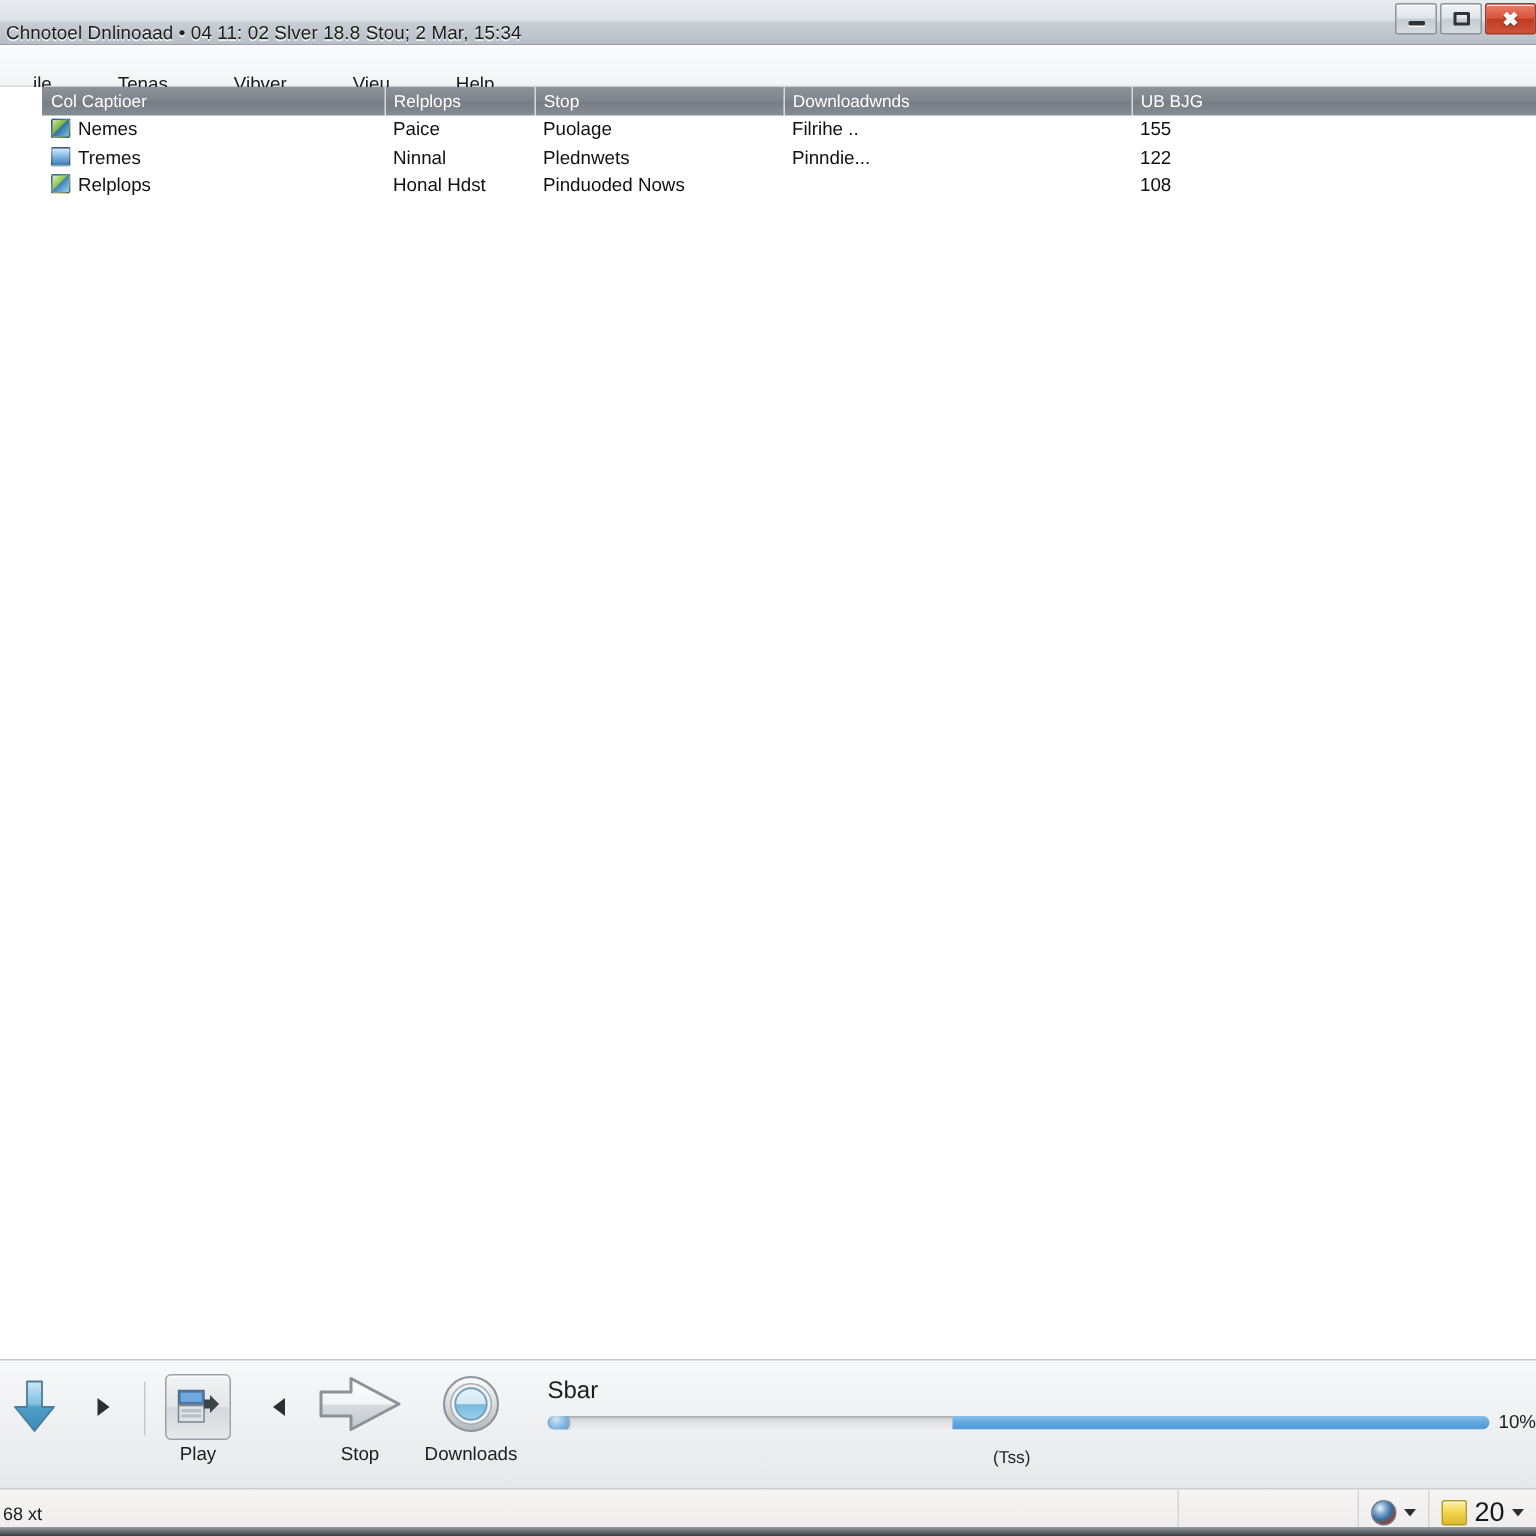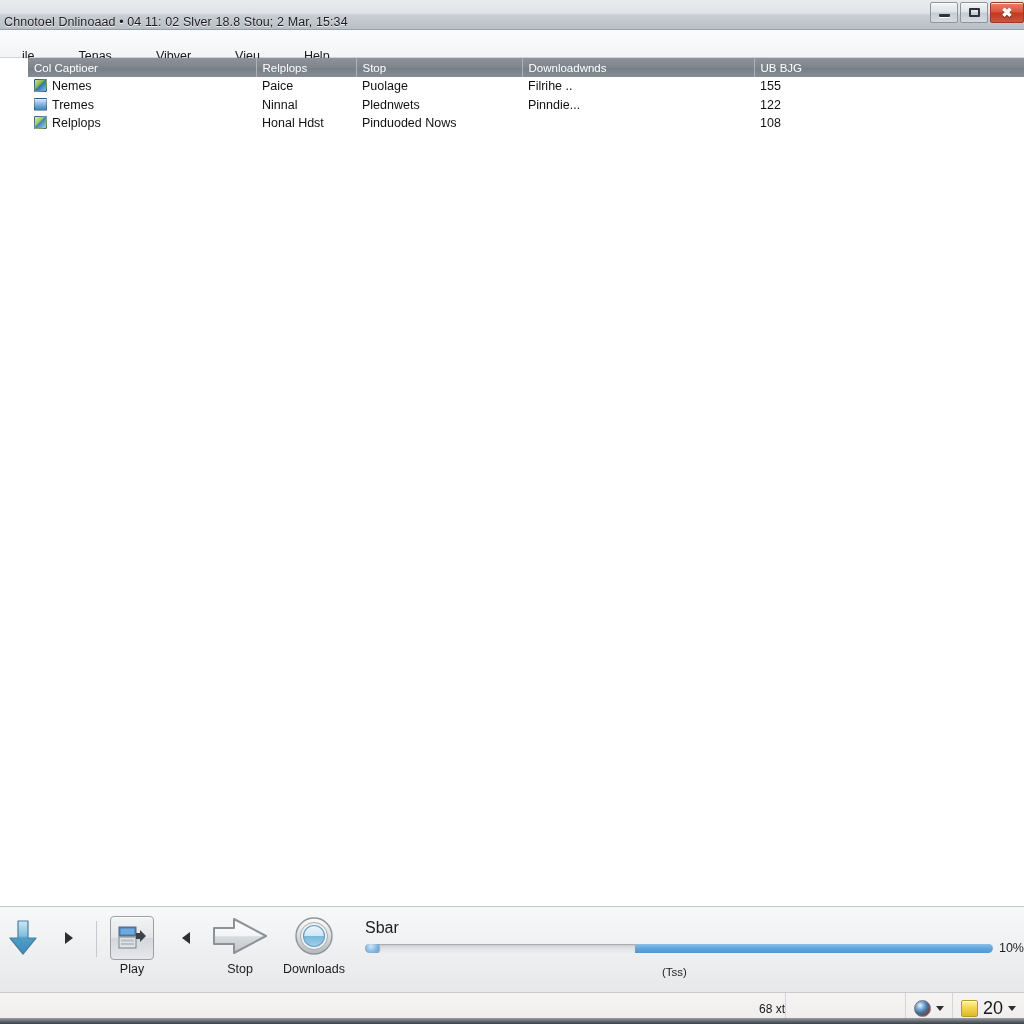--- a/index.html
+++ b/index.html
@@ -177,21 +177,21 @@
   }
 
   
   .statusbar {
     flex:0 0 32px; height:32px;
     background:linear-gradient(to bottom,#f6f4f3 0%,#efedec 100%);
     border-top:1px solid #c8ccd1;
     display:flex; align-items:stretch;
     font-size:12px; color:#16191c;
   }
-  .sb-main { flex:1 1 auto; display:flex; align-items:center; padding-left:2px; border-right:1px solid #d2d5d9;justify-content:flex-end;}
+  .sb-main { flex:1 1 auto; display:flex; align-items:center; padding-left:2px; border-right:1px solid #d2d5d9;}
   .sb-main span { filter: blur(0.4px); }
   .sb-pad { width:120px; border-right:1px solid #d2d5d9;}
   .sb-cell {
     display:flex; align-items:center; gap:5px;
     padding:0 8px;
     border-right:1px solid #d2d5d9;
   }
   .sb-cell:last-child { border-right:none; }
   .sb-icon { width:17px; height:17px; border-radius:2px; }
   .ic-globe {

